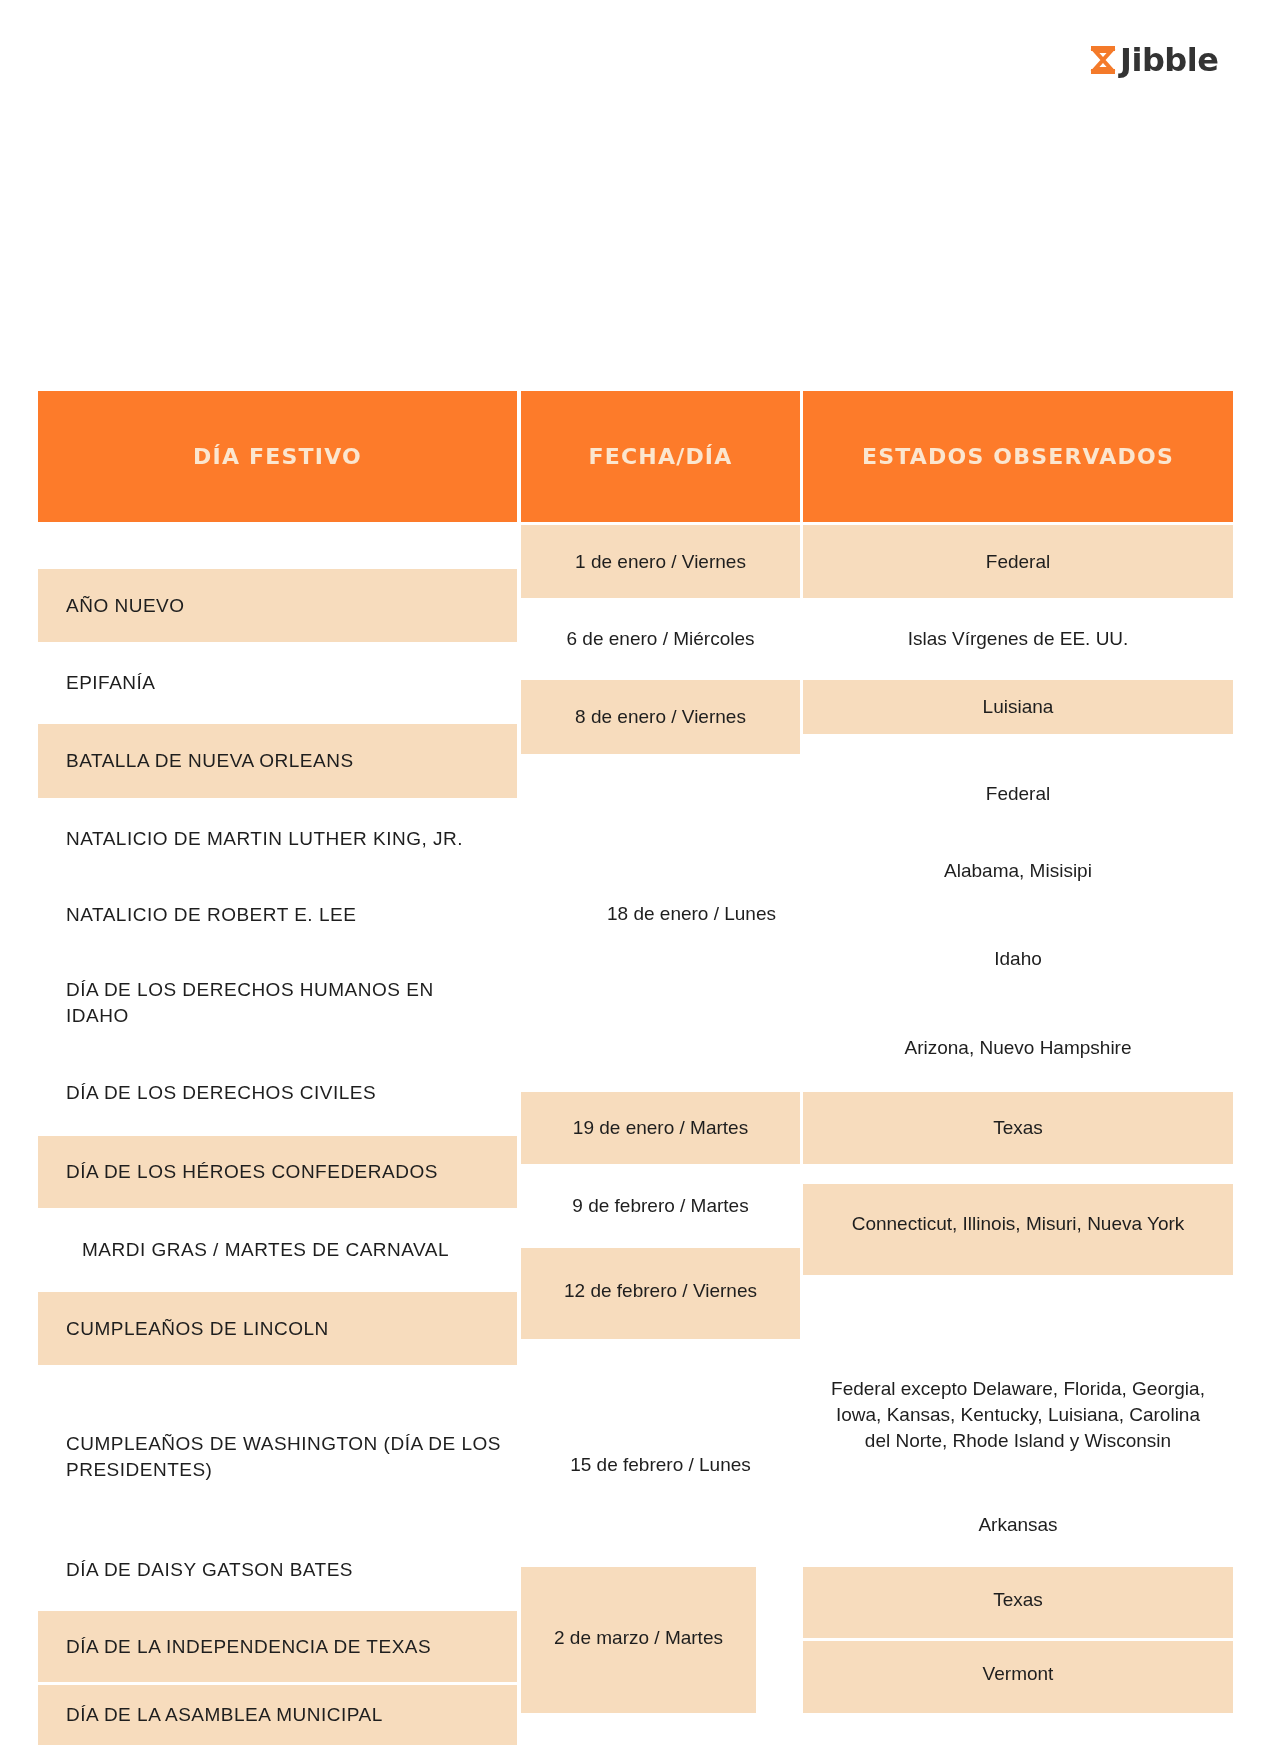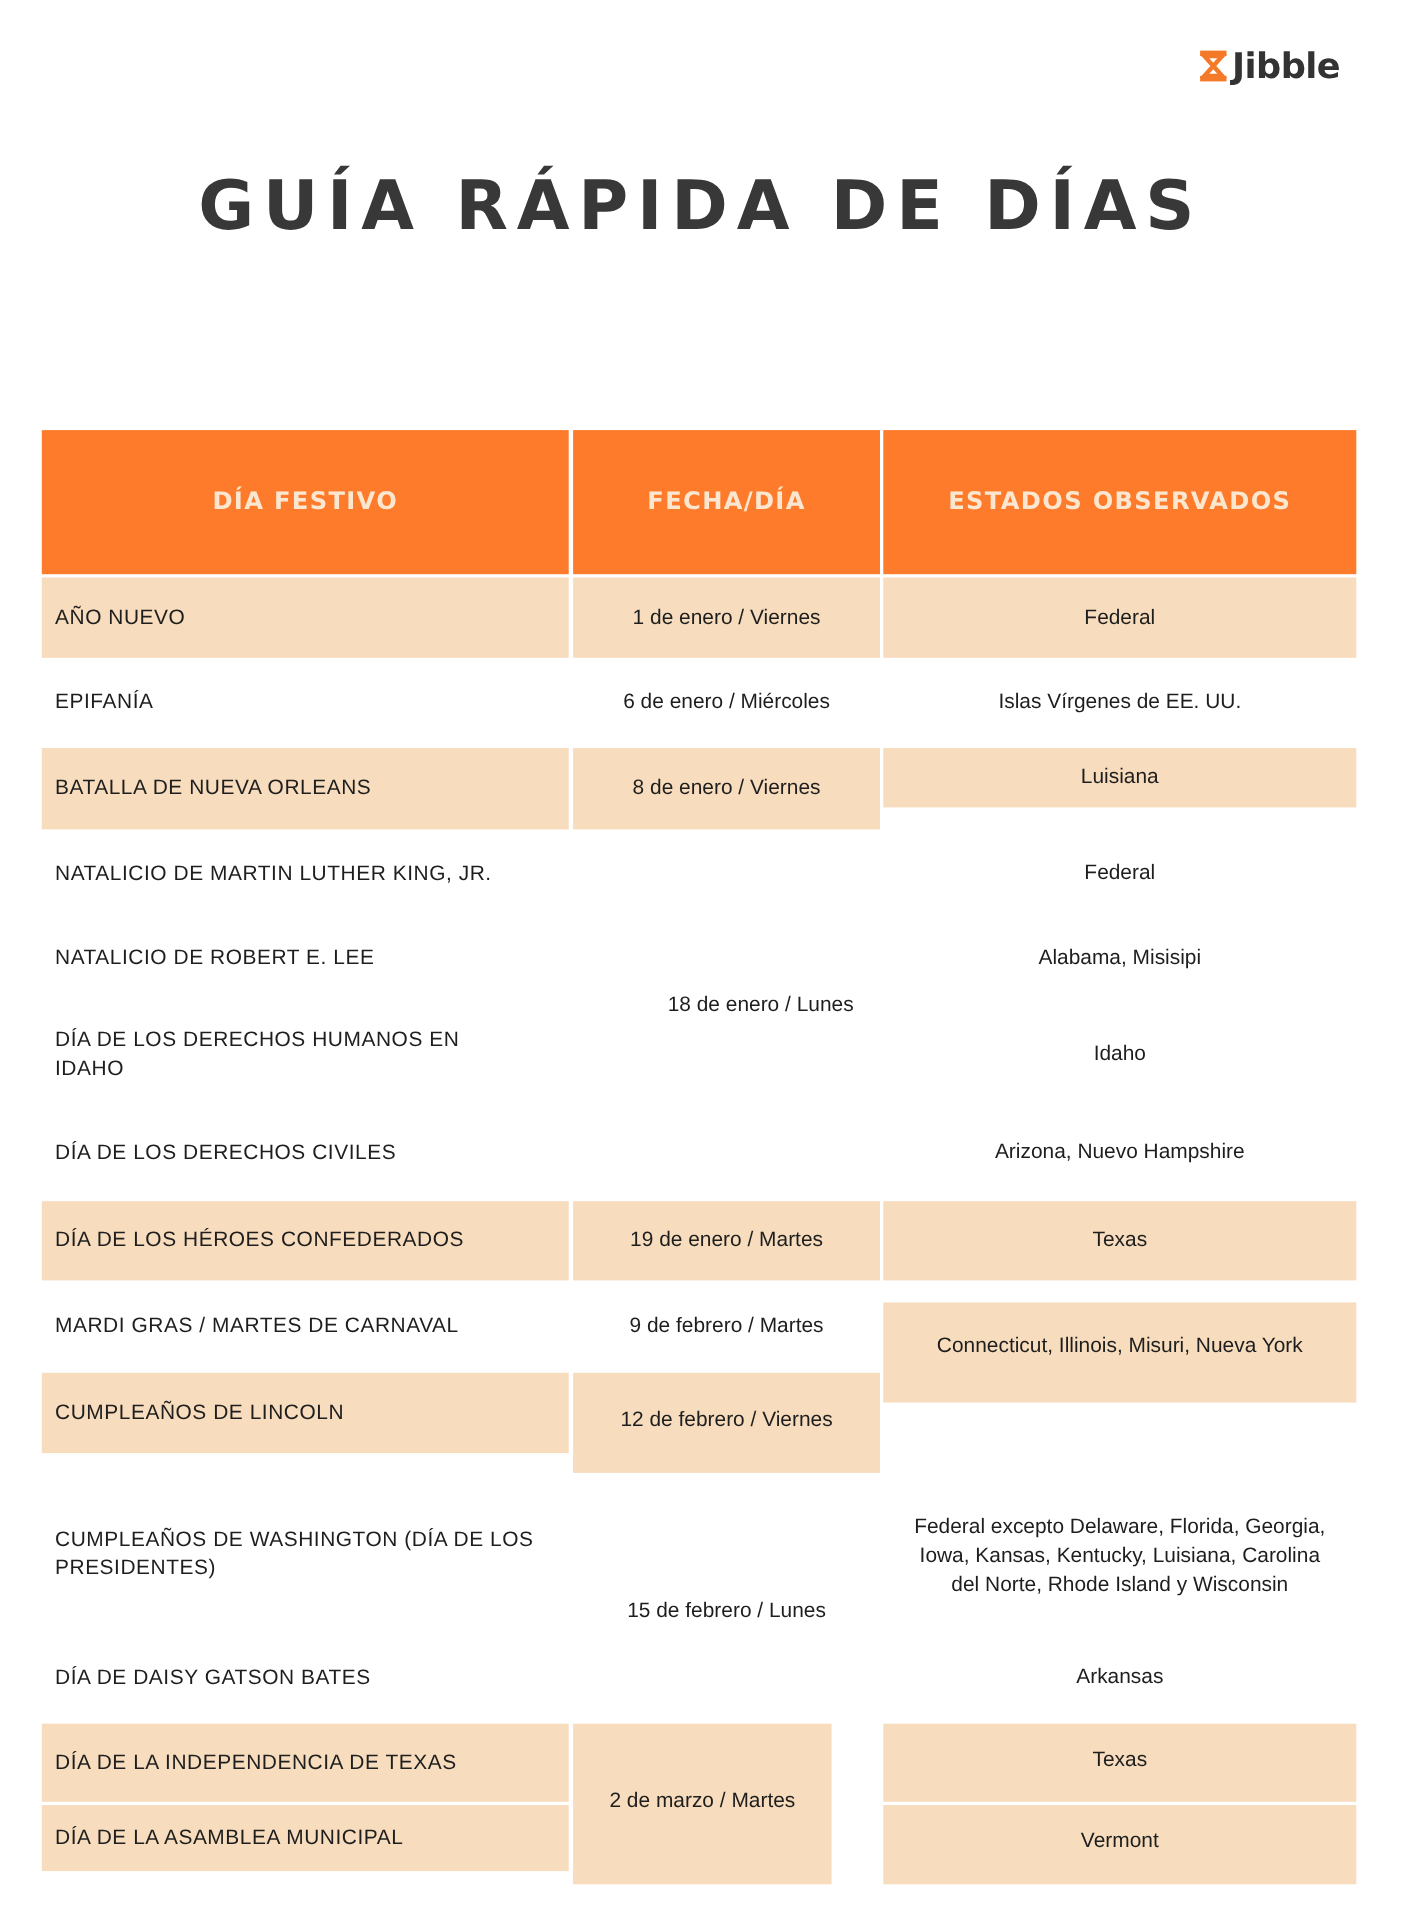--- a/index.html
+++ b/index.html
@@ -8,21 +8,21 @@
 
   .logo { position: absolute; left: 1090px; top: 40px; height: 40px; display: flex; align-items: center; gap: 4px; }
   .logo-mark { width: 26px; height: 30px; position: relative; }
   .logo-word { font-family: "DejaVu Sans", sans-serif; font-weight: bold; font-size: 32px; color: #333333; letter-spacing: -0.5px; }
 
   .title { position: absolute; left: 0; top: 140px; width: 1274px; text-align: center;
            font-family: "DejaVu Sans", sans-serif; font-weight: bold; color: #383838;
            font-size: 62px; line-height: 94px; letter-spacing: 8px; }
 
   .cell { position: absolute; display: flex; align-items: center; font-size: 19px; color: #1e1e1e; }
-  .cell.left { padding-left: 12px; text-align: left; justify-content: flex-start; }
+  .cell.left { padding-left: 28px; text-align: left; justify-content: flex-start; margin-top: 44px; }
   .cell.center { justify-content: center; text-align: center; }
   .hdr { background: #fd7b2a; color: #fbe6cf; font-weight: bold; font-size: 22px; letter-spacing: 1.2px; justify-content: center; font-family: "DejaVu Sans", sans-serif; }
   .peach { background: #f7dcbd; }
   .white { background: #ffffff; }
   .holiday-name { letter-spacing: 0.5px; }
   .state-text { line-height: 26px; }
 </style>
 </head>
 <body>
 
@@ -31,21 +31,20 @@
     <svg width="26" height="30" viewBox="0 0 26 30">
       <rect x="1" y="1" width="24" height="5" fill="#f47a2a"></rect>
       <rect x="1" y="24" width="24" height="5" fill="#f47a2a"></rect>
       <path d="M5 6 L21 6 L13 15 L21 24 L5 24 L13 15 Z" fill="none" stroke="#f47a2a" stroke-width="4" stroke-linejoin="miter"></path>
     </svg>
   </div>
   <span class="logo-word">Jibble</span>
 </div>
 
 <div class="title">
-  <div>GUÍA RÁPIDA DE DÍAS</div>
 </div>
 
 <div>
 
   <div class="cell hdr" style="left:38px; top:391px; width:479px; height:131px;">DÍA FESTIVO</div>
   <div class="cell hdr" style="left:521px; top:391px; width:279px; height:131px;">FECHA/DÍA</div>
   <div class="cell hdr" style="left:803px; top:391px; width:430px; height:131px;">ESTADOS OBSERVADOS</div>
 
   <div class="cell left peach holiday-name" style="left:38px; top:525px; width:479px; height:73px;">AÑO NUEVO</div>
   <div class="cell center peach" style="left:521px; top:525px; width:279px; height:73px;">1 de enero / Viernes</div>
@@ -68,21 +67,21 @@
 
   <div class="cell center white" style="left:803px; top:757px; width:430px; height:74px;">Federal</div>
   <div class="cell center white" style="left:803px; top:833px; width:430px; height:76px;">Alabama, Misisipi</div>
   <div class="cell center white" style="left:803px; top:909px; width:430px; height:100px;">Idaho</div>
   <div class="cell center white" style="left:803px; top:1009px; width:430px; height:78px;">Arizona, Nuevo Hampshire</div>
 
   <div class="cell left peach holiday-name" style="left:38px; top:1092px; width:479px; height:72px;">DÍA DE LOS HÉROES CONFEDERADOS</div>
   <div class="cell center peach" style="left:521px; top:1092px; width:279px; height:72px;">19 de enero / Martes</div>
   <div class="cell center peach" style="left:803px; top:1092px; width:430px; height:72px;">Texas</div>
 
-  <div class="cell left white holiday-name" style="left:38px; top:1166px; width:479px; height:79px;">MARDI GRAS / MARTES DE CARNAVAL</div>
+  <div class="cell left white holiday-name" style="left:54px; top:1166px; width:479px; height:79px;">MARDI GRAS / MARTES DE CARNAVAL</div>
   <div class="cell center white" style="left:521px; top:1166px; width:279px; height:79px;">9 de febrero / Martes</div>
   <div class="cell center white" style="left:803px; top:1166px; width:430px; height:79px;">Alabama, Florida, Luisiana, Misisipi</div>
 
   <div class="cell left peach holiday-name" style="left:38px; top:1248px; width:479px; height:73px;">CUMPLEAÑOS DE LINCOLN</div>
   <div class="cell center peach" style="left:521px; top:1248px; width:279px; height:91px; padding-bottom:6px;">12 de febrero / Viernes</div>
   <div class="cell center peach" style="left:803px; top:1184px; width:430px; height:91px; padding-bottom:12px;">Connecticut, Illinois, Misuri, Nueva York</div>
 
   <div class="cell left white holiday-name" style="left:38px; top:1342px; width:470px; height:145px; line-height:26px; padding-bottom:4px;">CUMPLEAÑOS DE WASHINGTON (DÍA DE LOS PRESIDENTES)</div>
   <div class="cell left white holiday-name" style="left:38px; top:1487px; width:479px; height:77px;">DÍA DE DAISY GATSON BATES</div>
 

